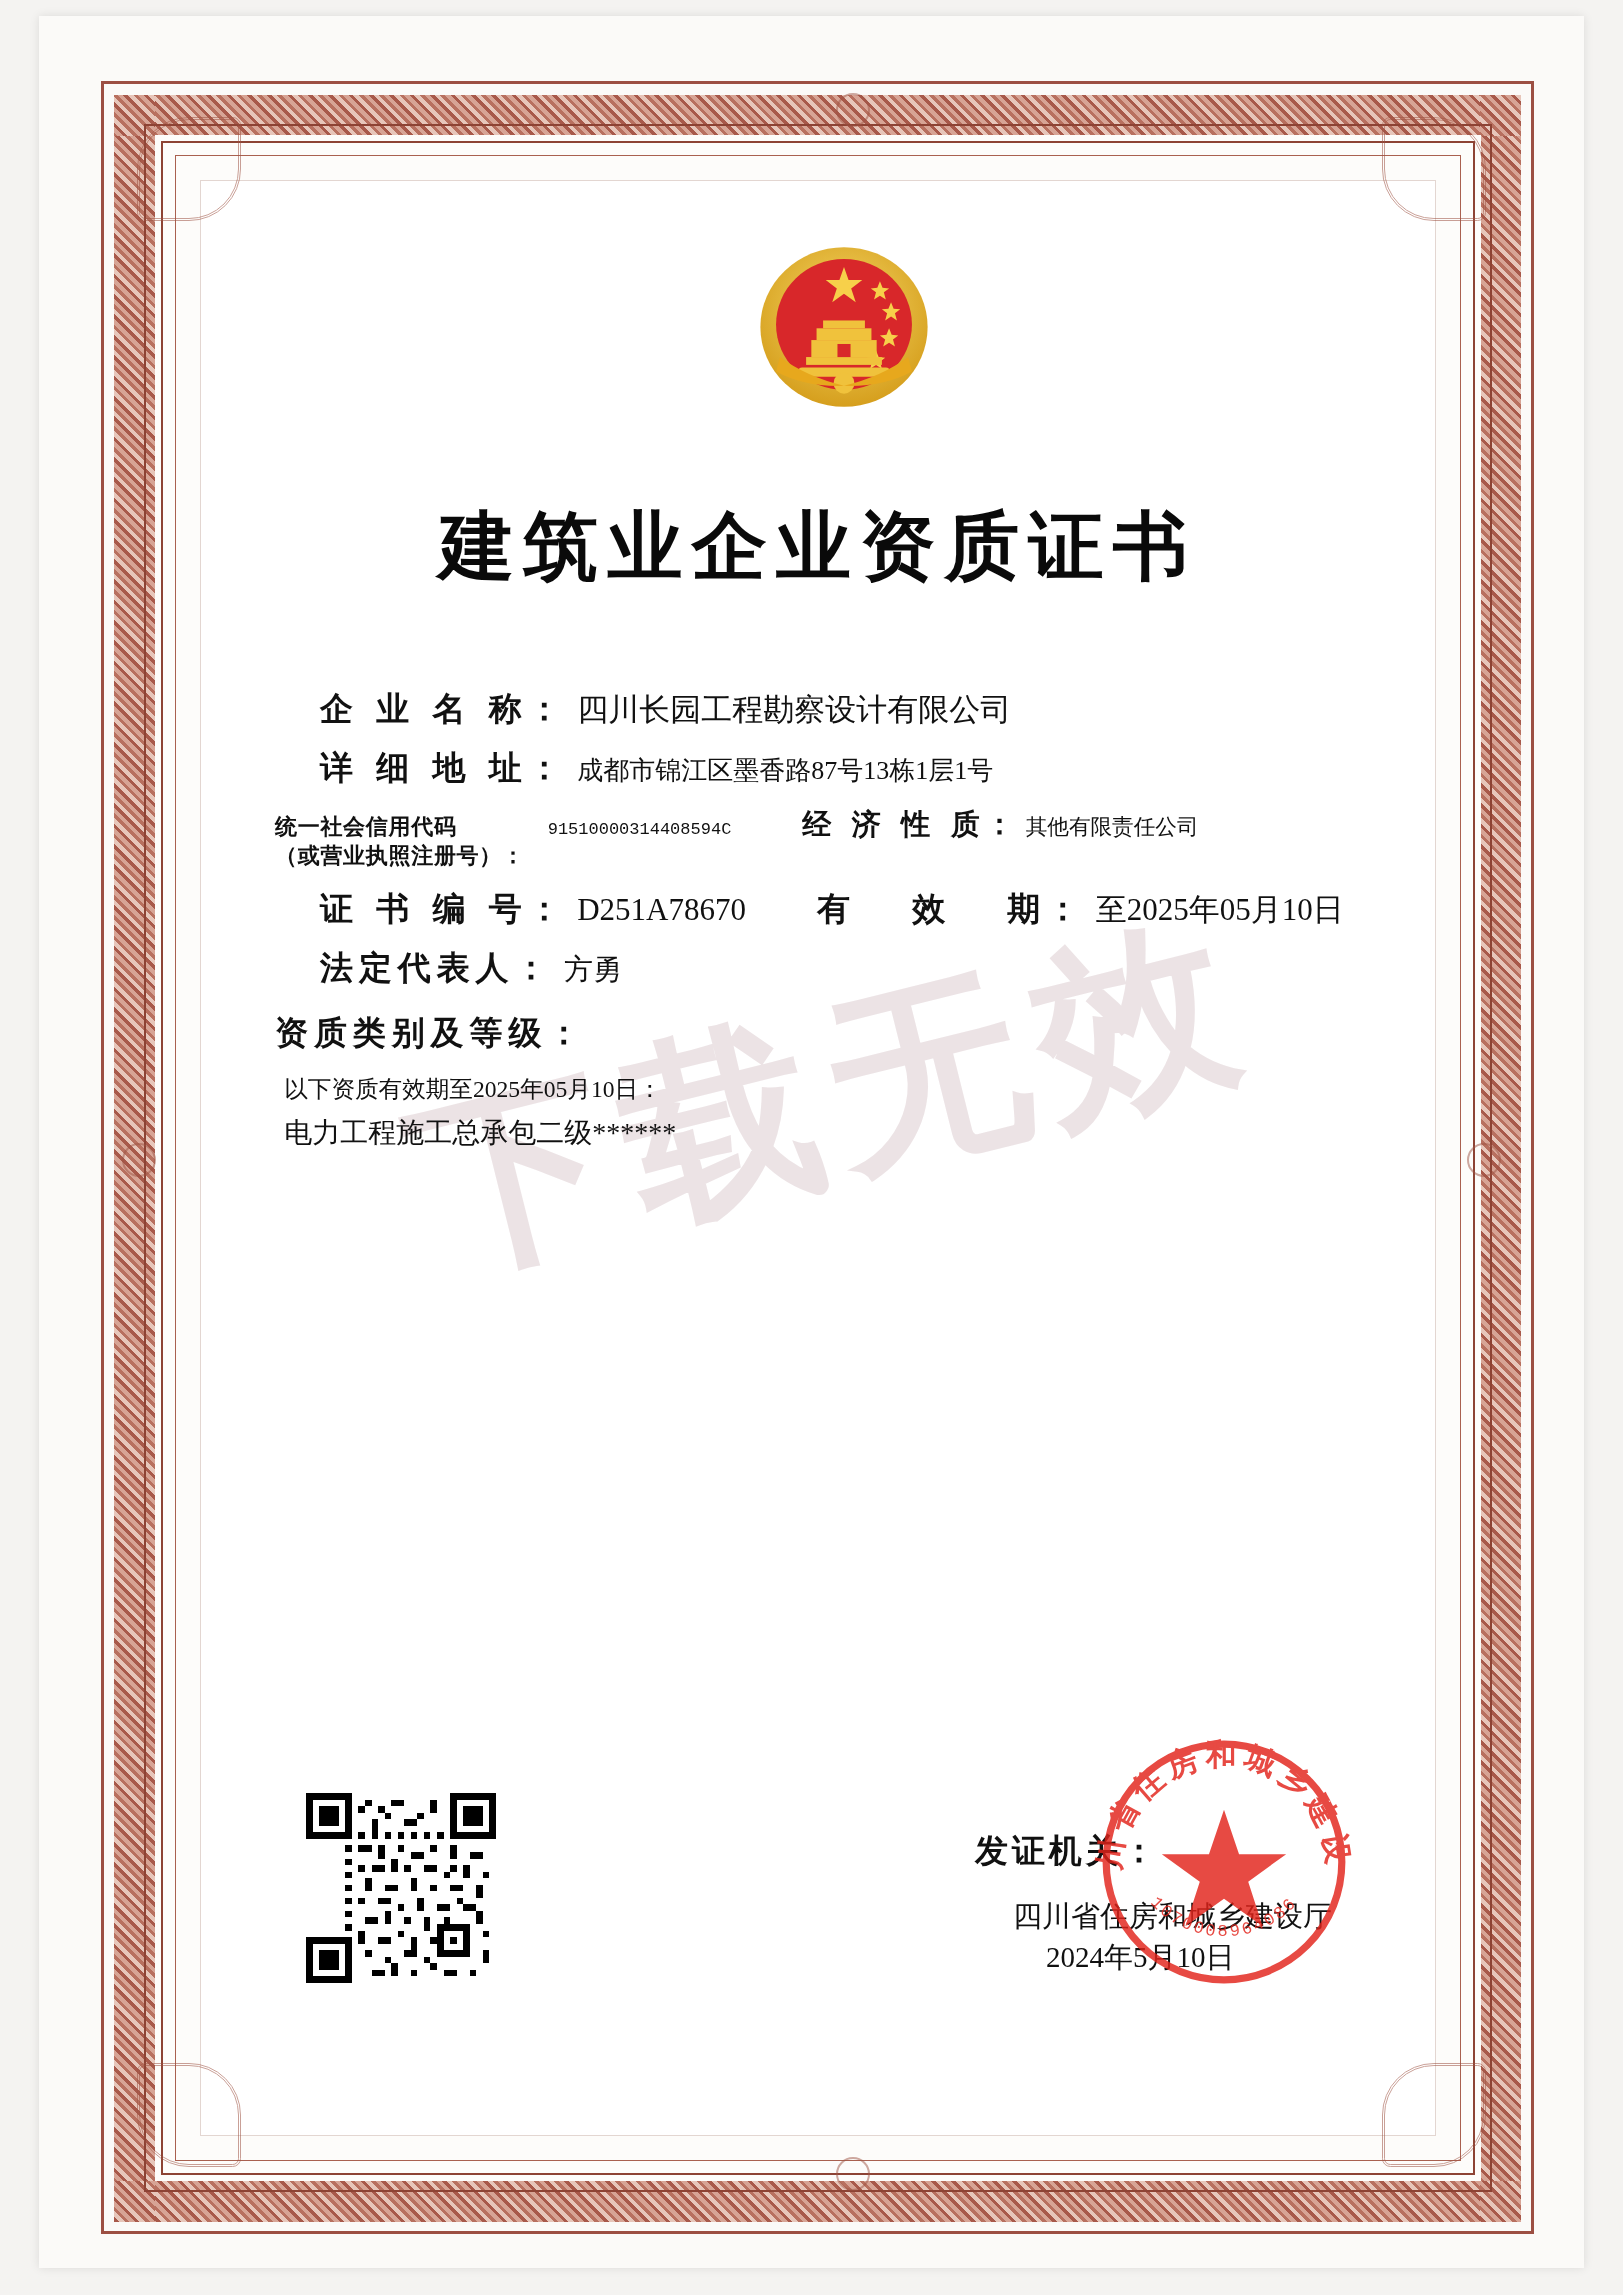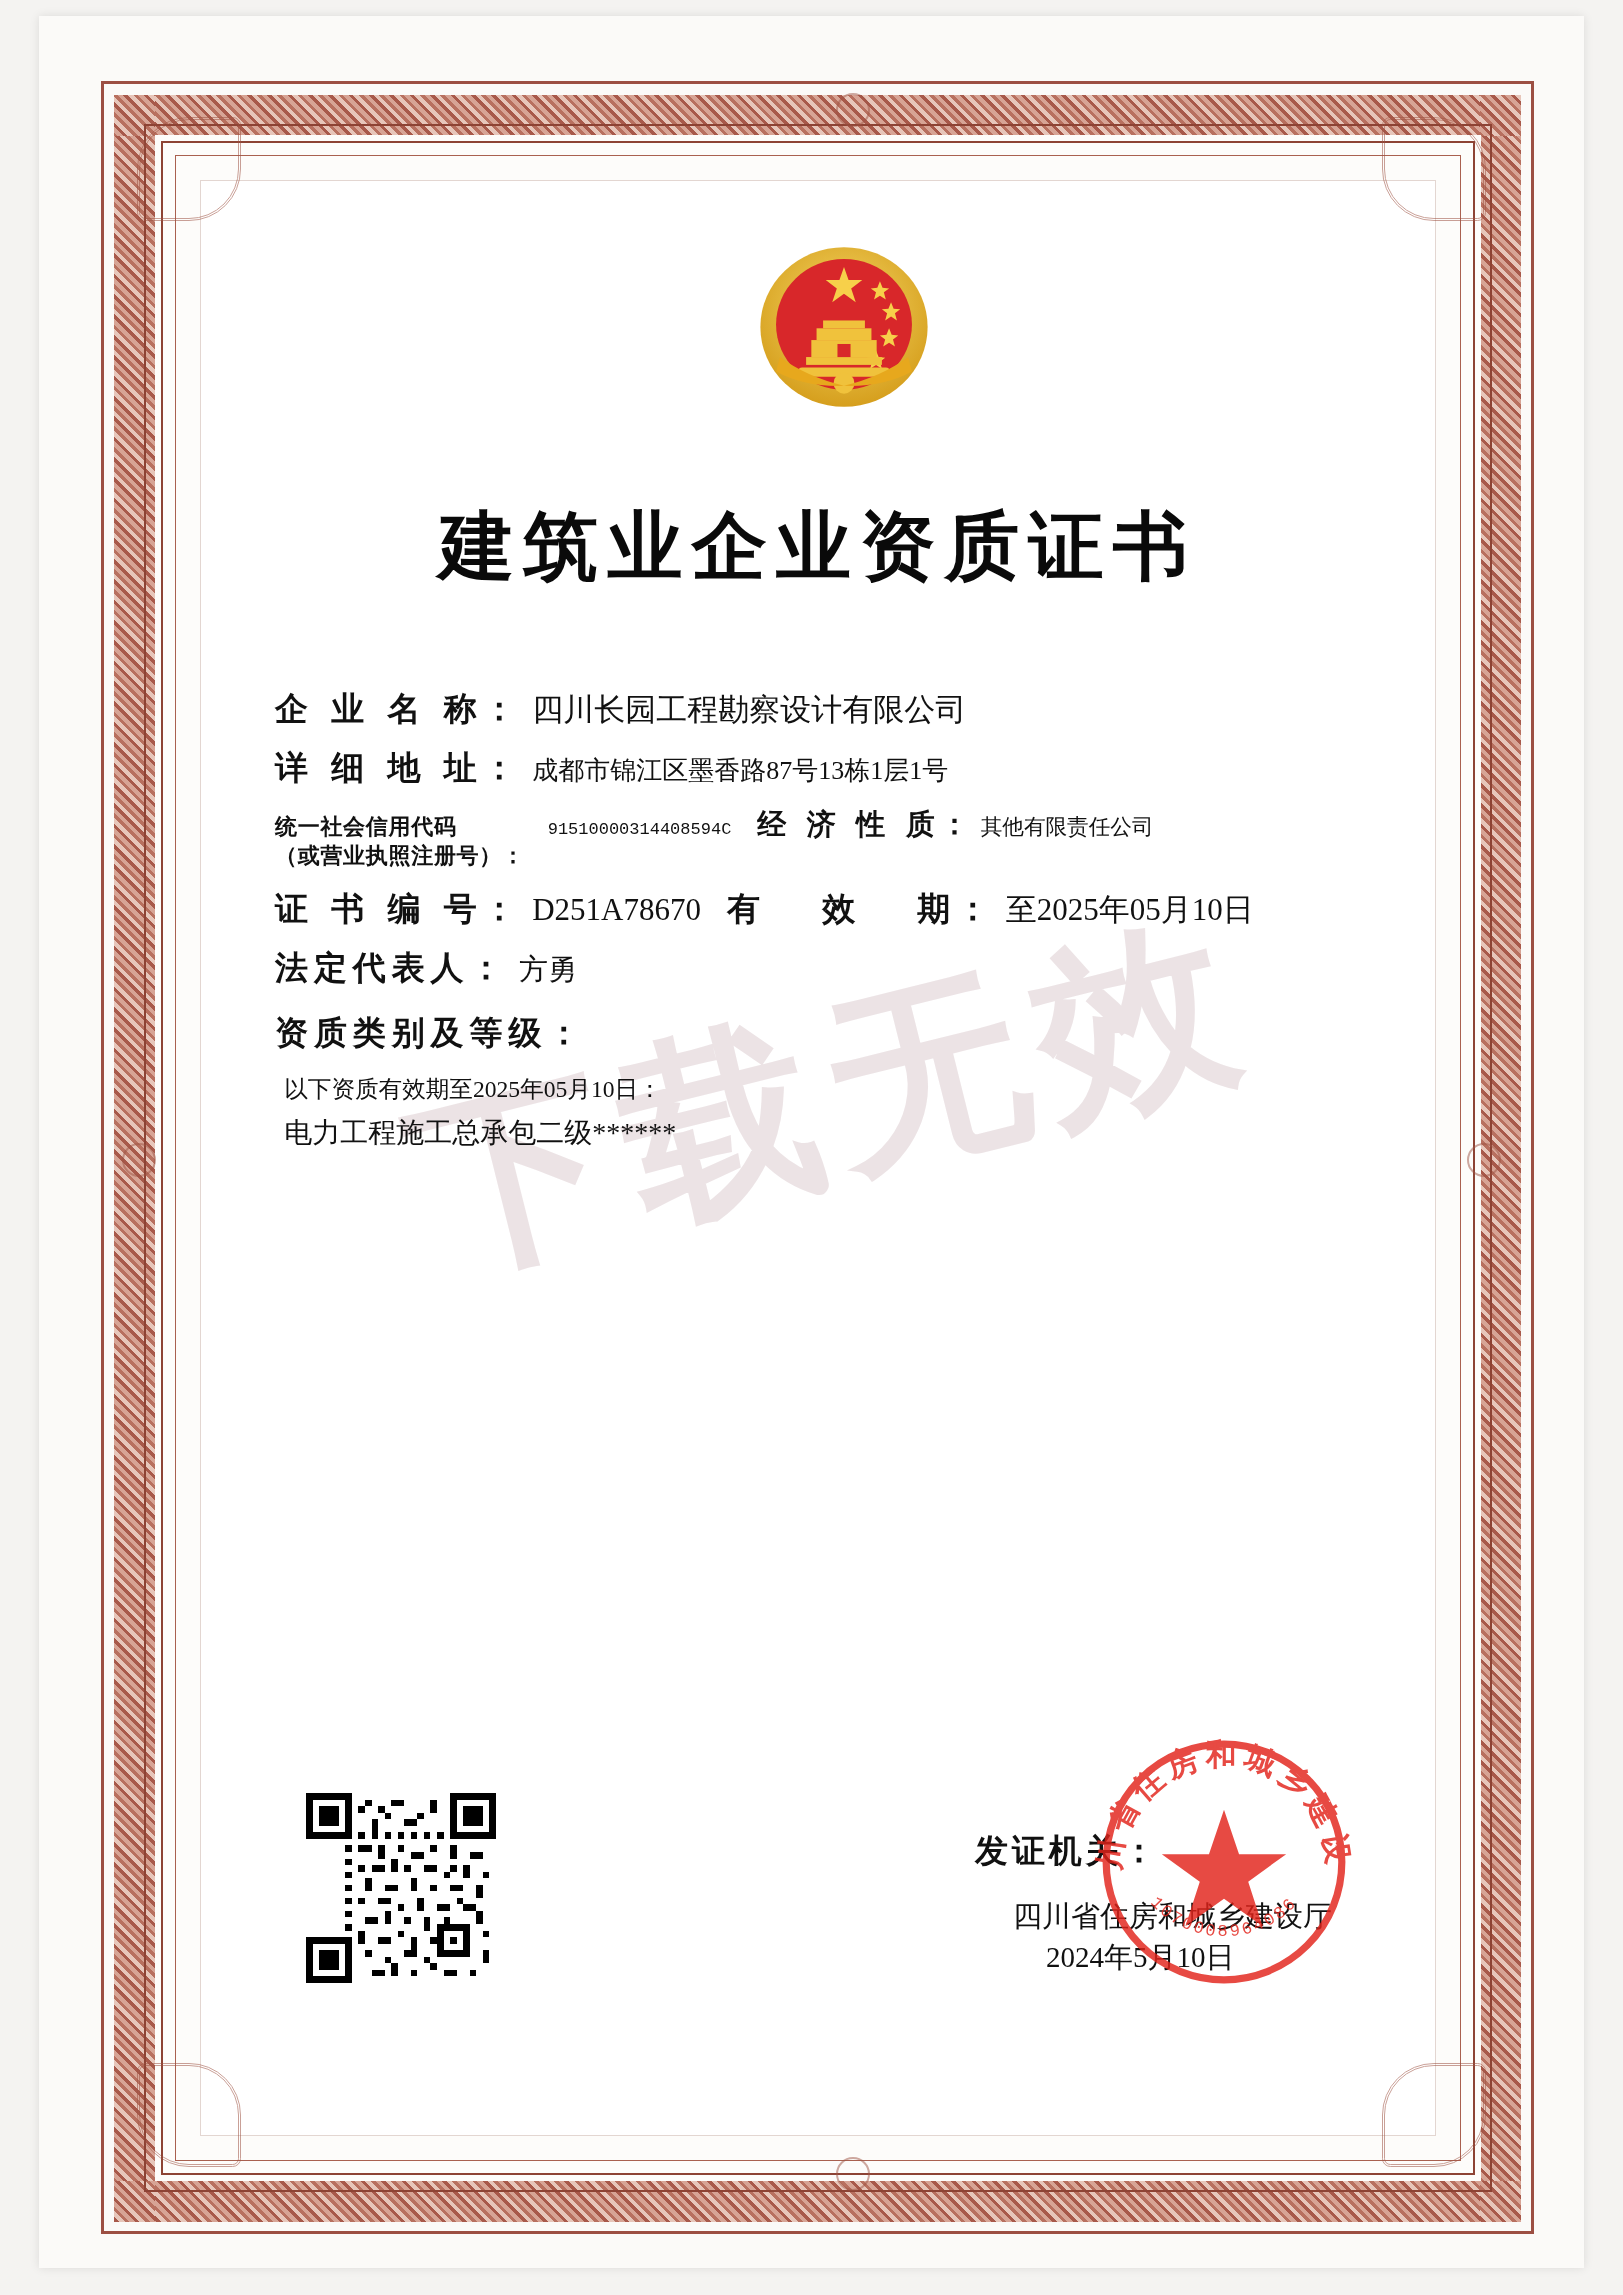--- a/index.html
+++ b/index.html
@@ -153,20 +153,21 @@
     display: flex;
     align-items: baseline;
     margin-bottom: 14.4px;
   }
   .label {
     font-weight: bold;
     font-size: 33px;
     letter-spacing: 5.9px;
     white-space: nowrap;
     font-family: "DejaVu Sans", "Liberation Sans", sans-serif;
+    margin-left: 45px;
   }
   .label-sm {
     font-weight: bold;
     font-size: 22px;
     line-height: 1.28;
     white-space: nowrap;
     font-family: "DejaVu Sans", "Liberation Sans", sans-serif;
     letter-spacing: 0.7px;
   }
   .value {

